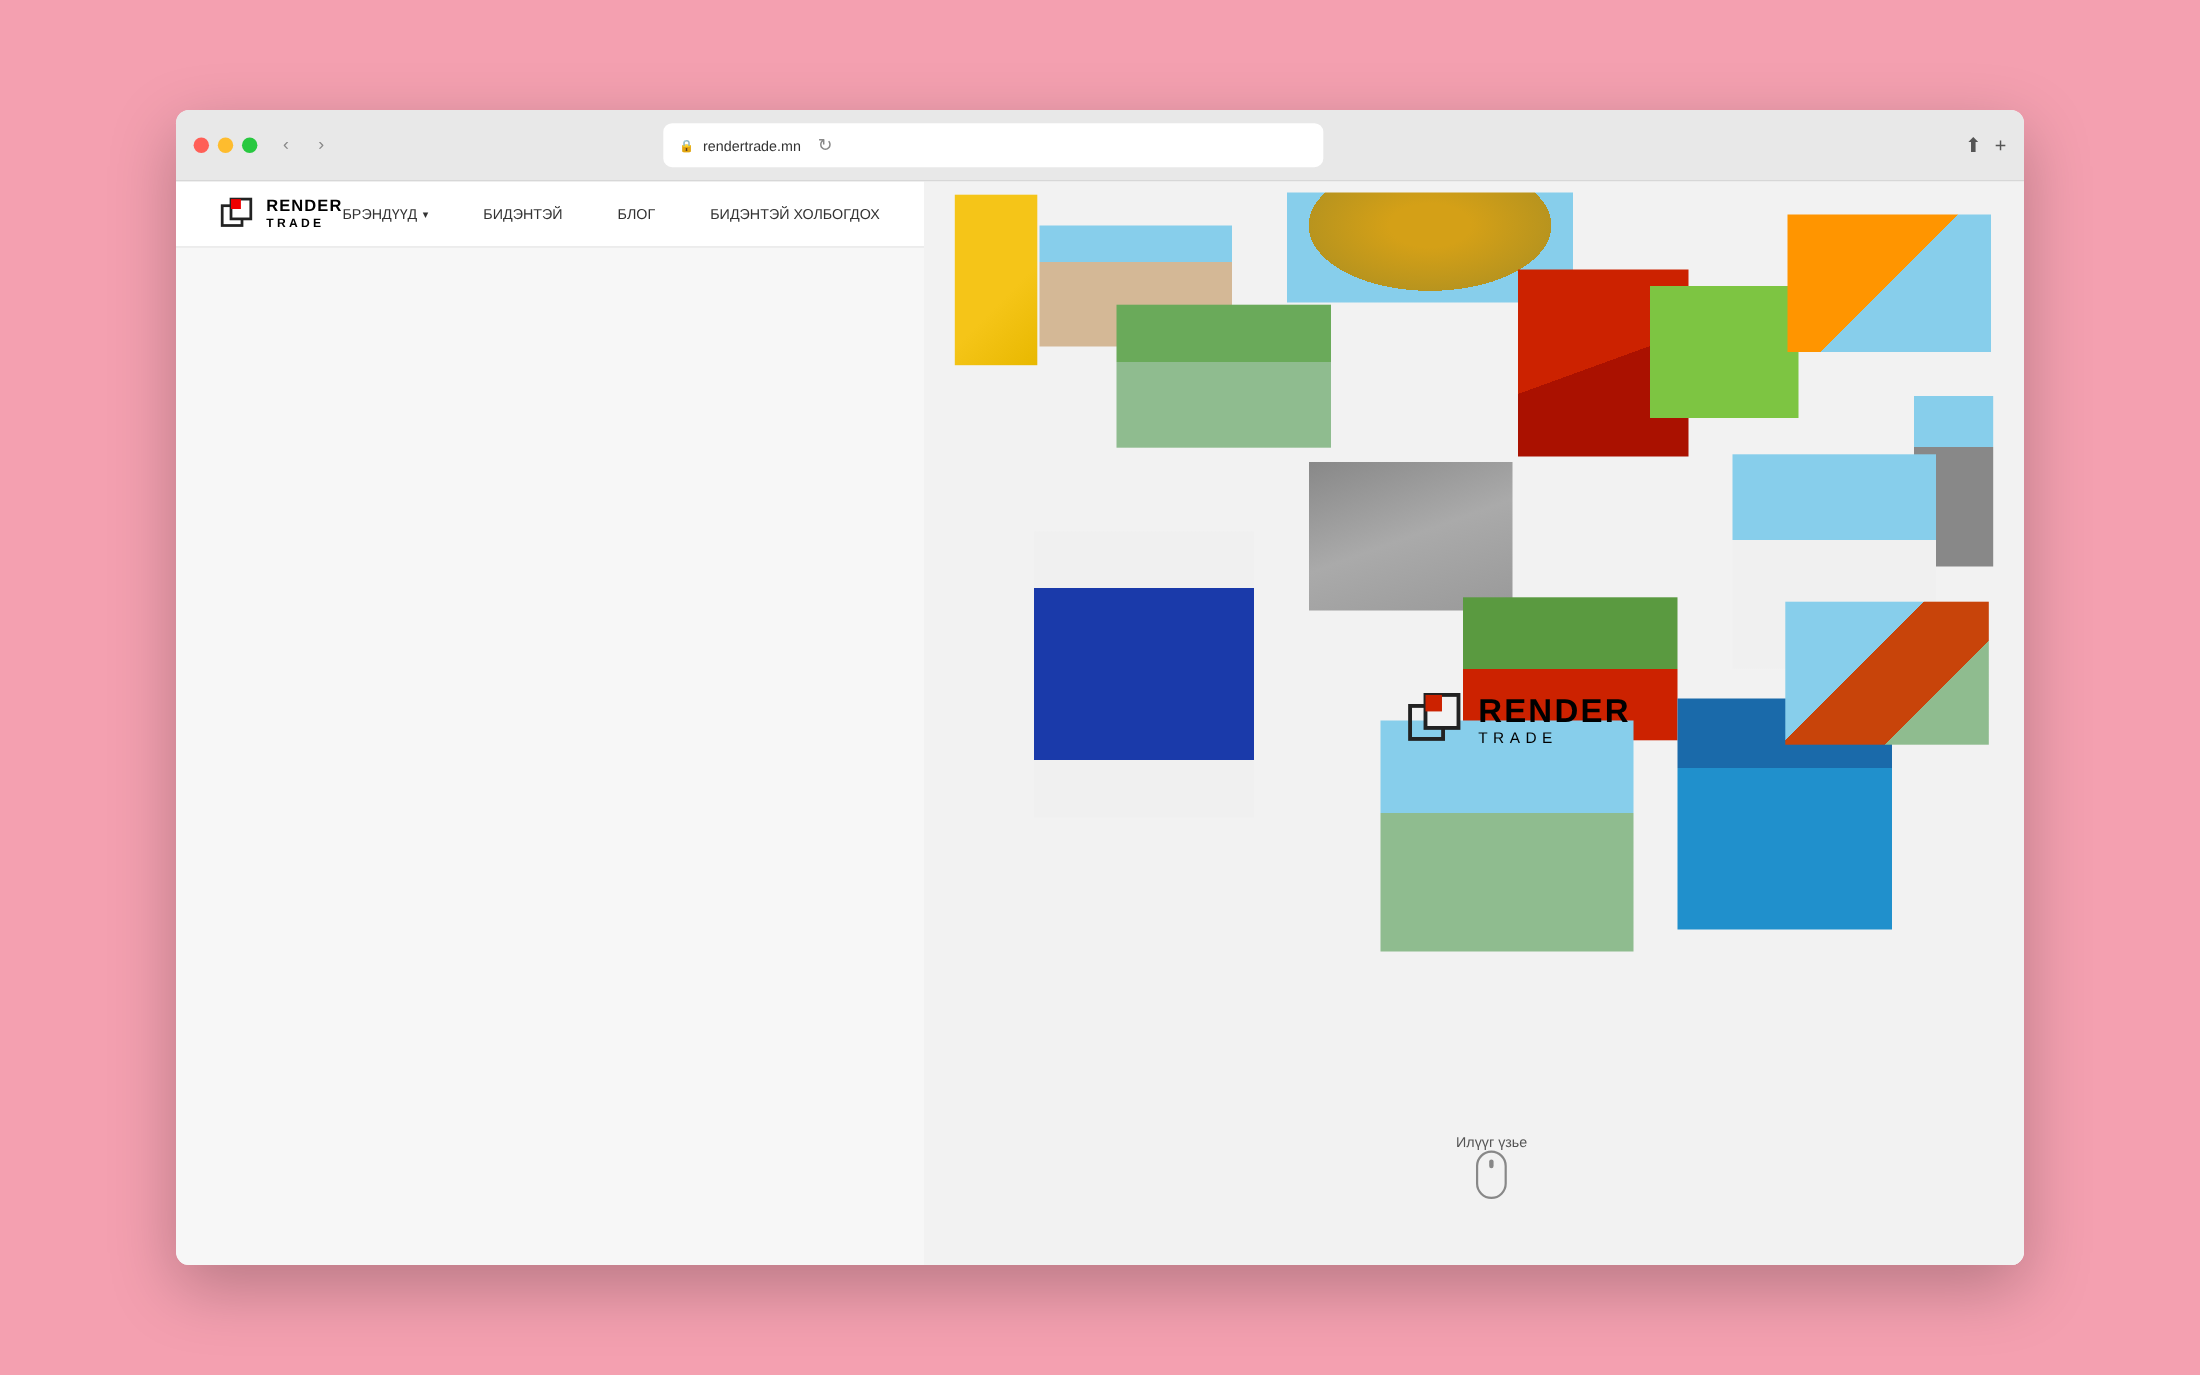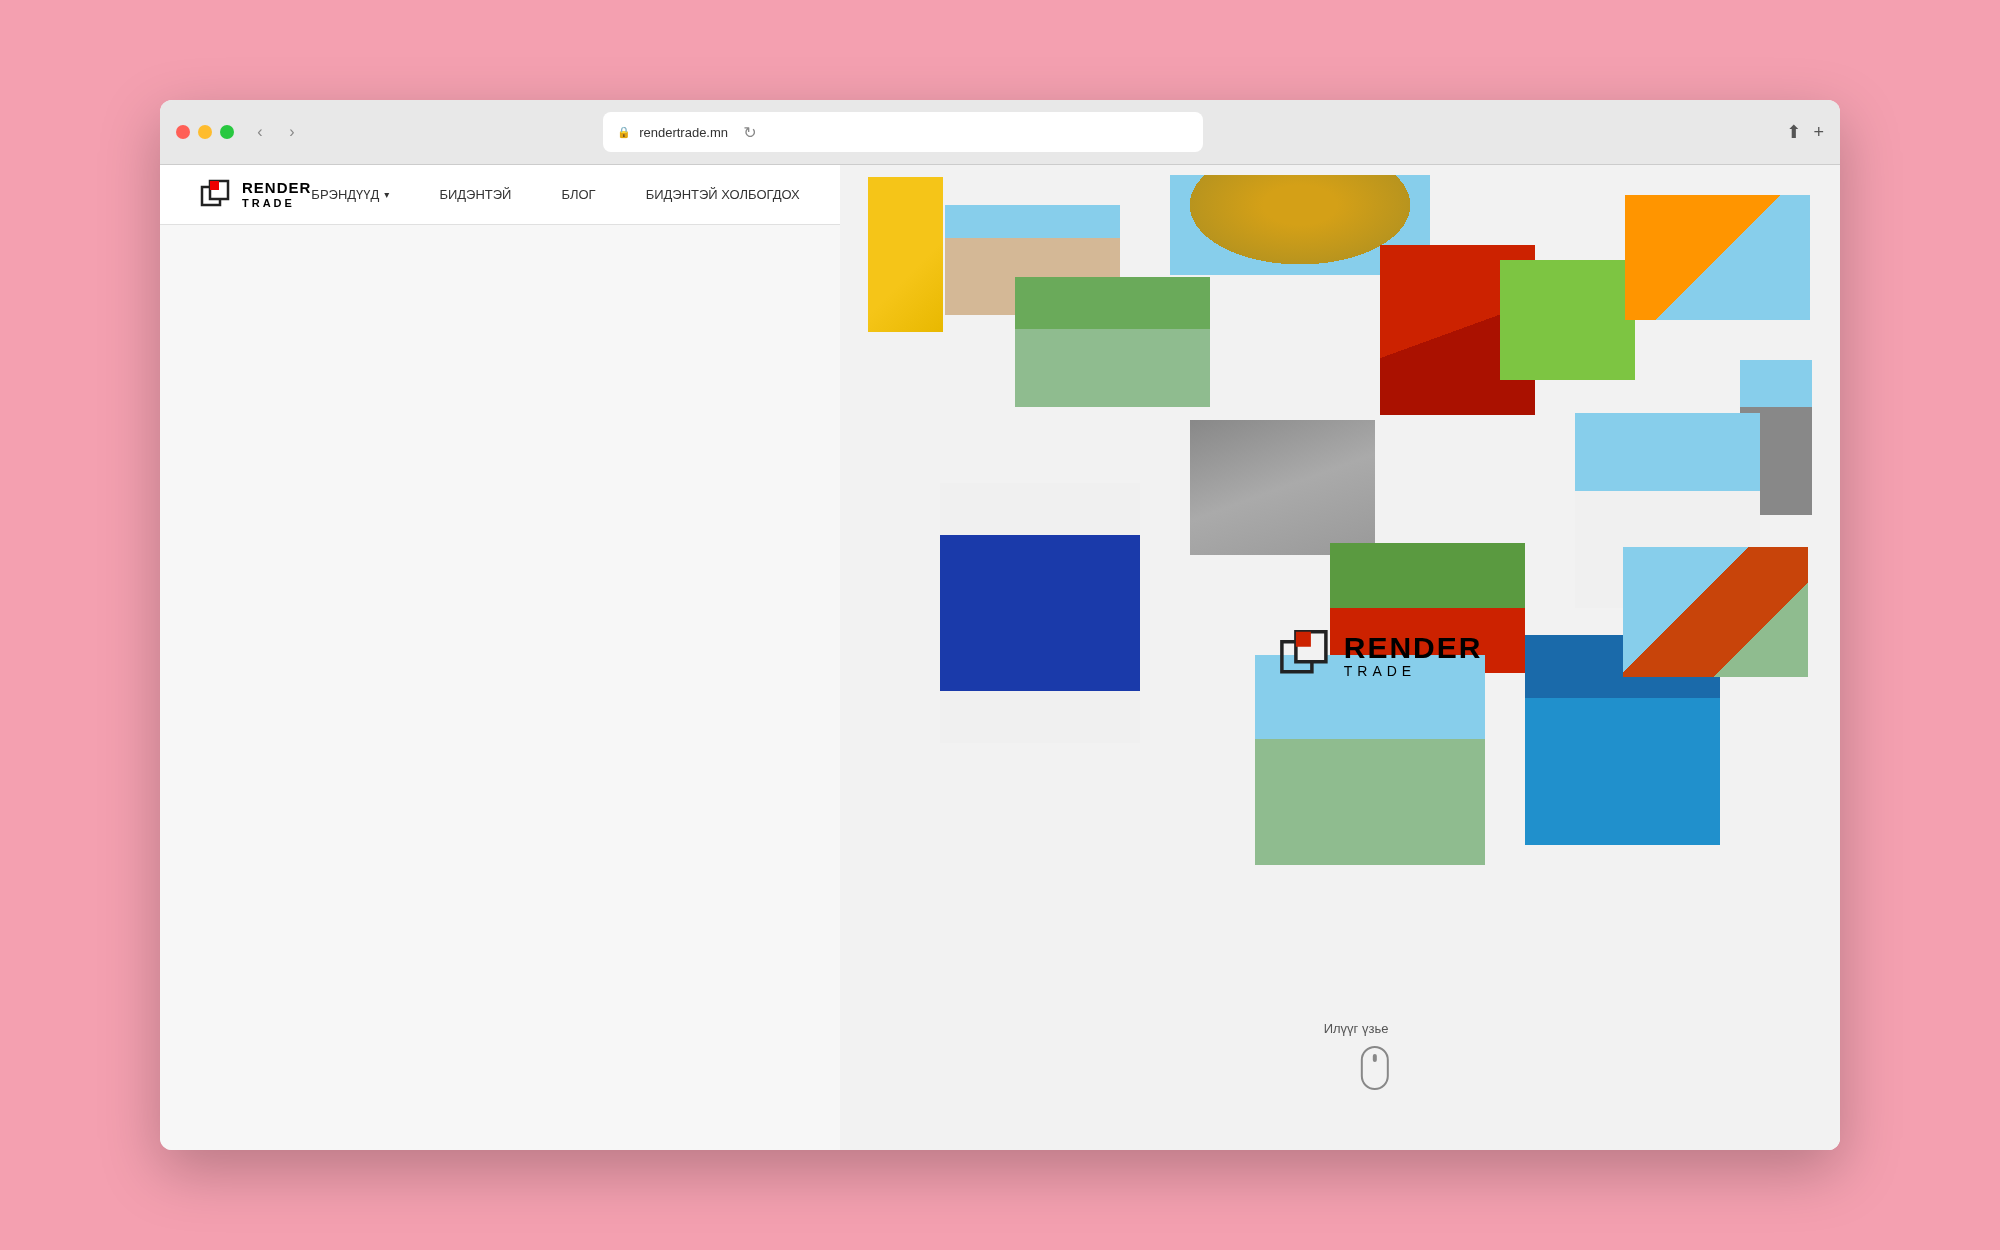--- a/index.html
+++ b/index.html
@@ -180,22 +180,21 @@
     .center-logo-text .trade { display: block; font-size: 14px; letter-spacing: 5px; font-weight: 500; }
     
     .scroll-cta {
       position: absolute;
       bottom: 60px;
       left: 50%;
       transform: translateX(-25%);
       text-align: center;
       display: flex;
       flex-direction: column;
-      align-items: flex-end;
-      gap: 10px;
+      align-items: center;
     }
     .scroll-text {
       font-size: 13px;
       color: #555;
     }
     .scroll-icon {
       width: 28px;
       height: 44px;
       border: 2px solid #888;
       border-radius: 14px;

